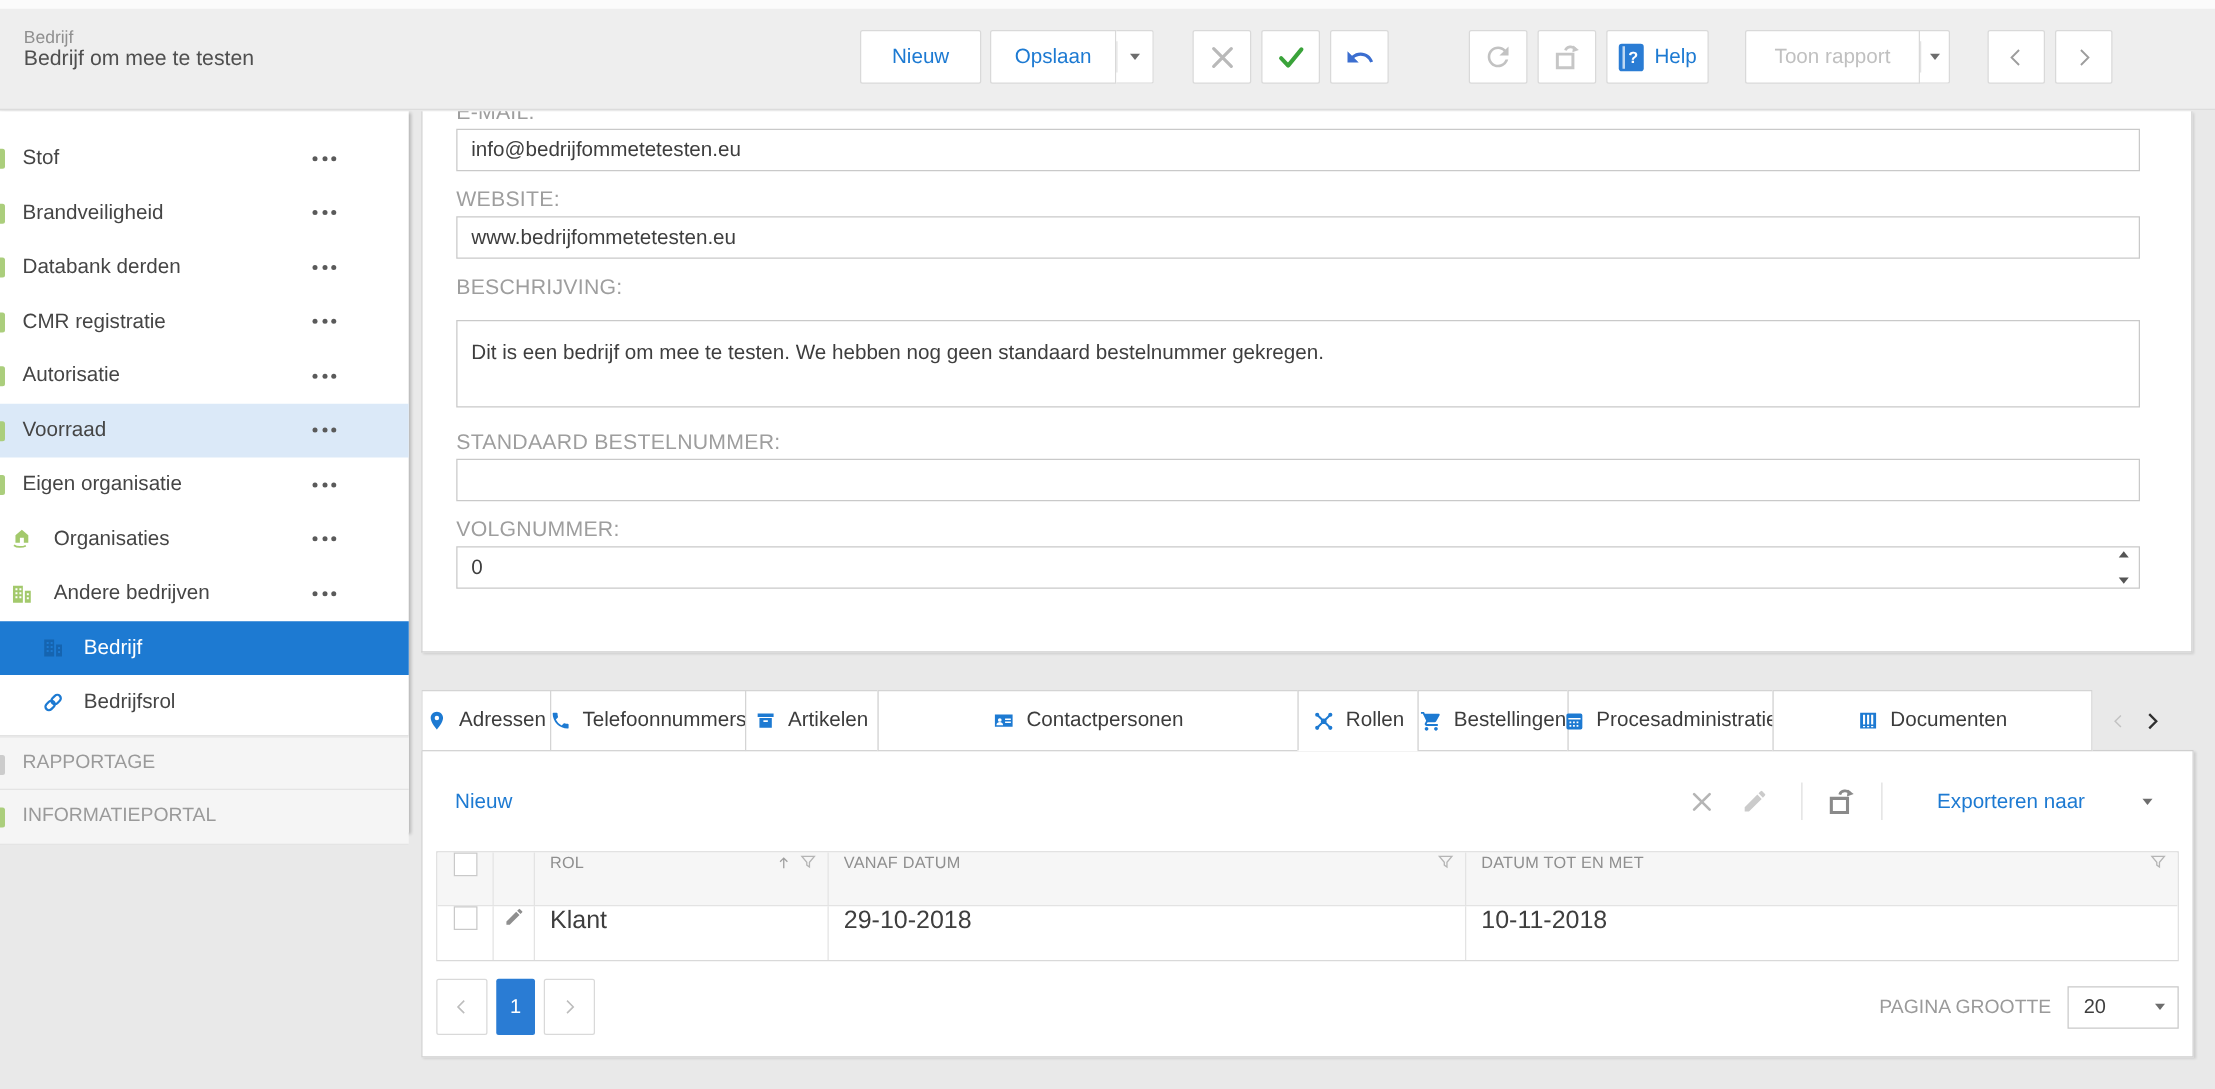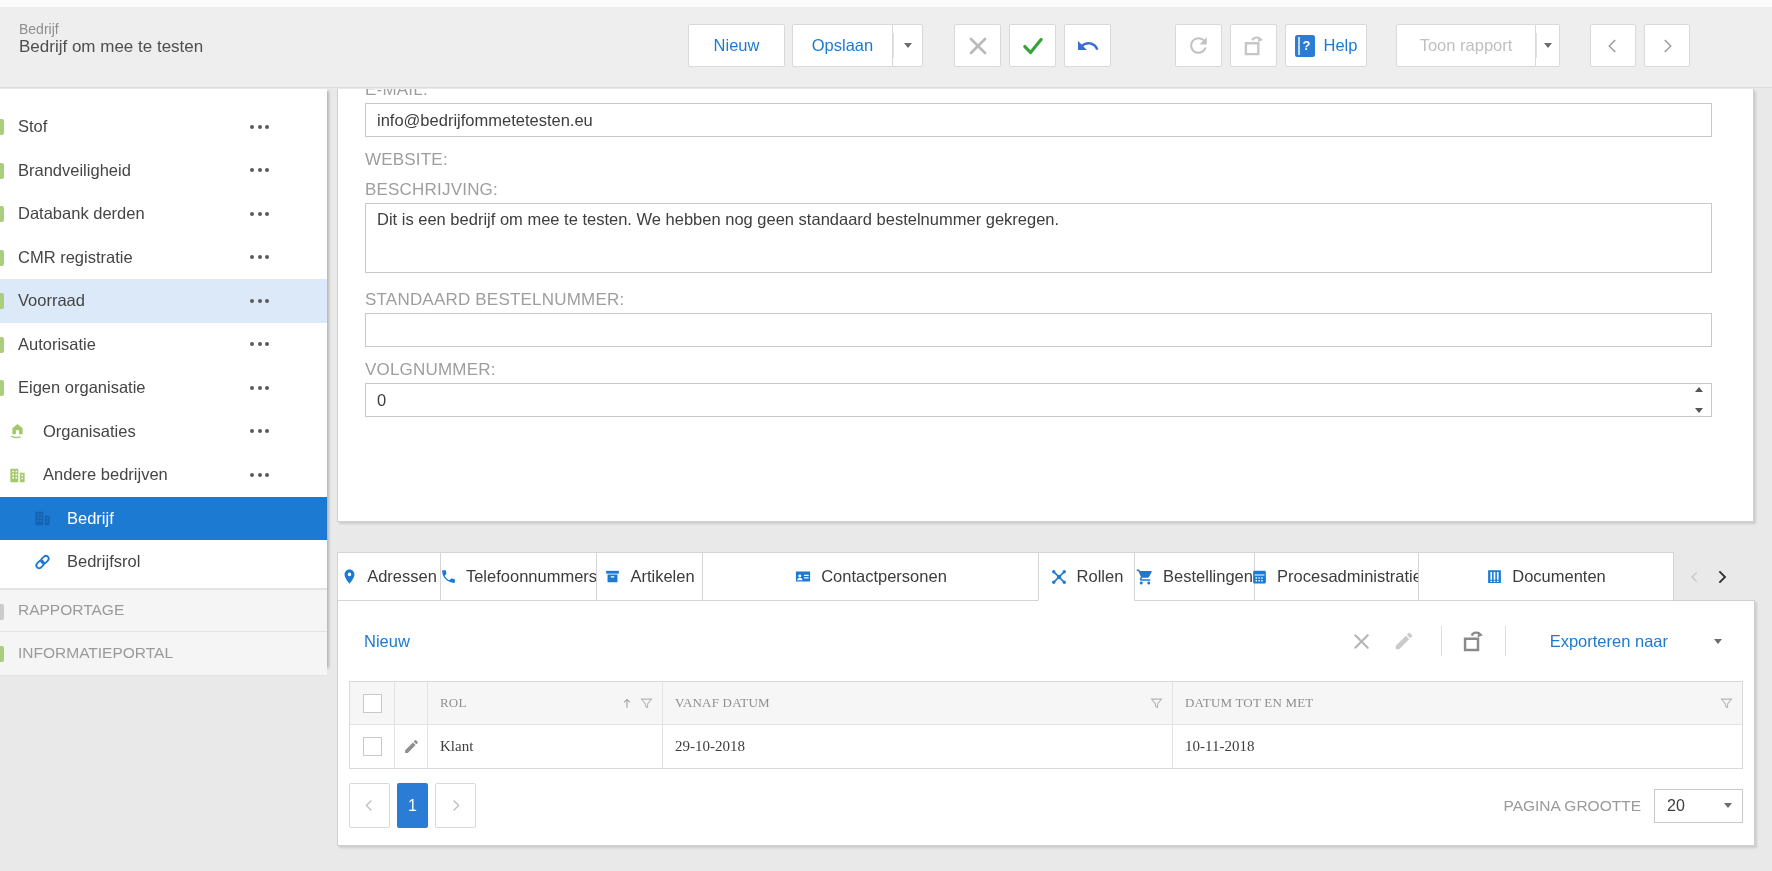--- a/index.html
+++ b/index.html
@@ -60,21 +60,21 @@
 
   
   .form-panel { position:absolute; left:337px; top:89px; width:1417px; height:433px; background:#fff;
                 border:1px solid #cfcfcf; border-top:none; padding:0 41px 0 27px; overflow:hidden;
                 box-shadow:1.5px 1.5px 2px rgba(0,0,0,.12); }
   .flabel { display:block; font-size:17px; line-height:14px; color:#9e9e9e; margin:16px 0 6px; letter-spacing:.2px; }
   .flabel.clip { margin-top:-6px; }
   .finput { width:100%; height:34px; border:1px solid #c9c9c9; border-radius:0; background:#fff;
             font:16.5px "Liberation Sans", sans-serif; color:#3e3e3e; padding:0 11px; outline:none; }
   .ftext  { width:100%; height:70px; border:1px solid #c9c9c9; border-radius:0; background:#fff;
-            font:16.5px "Liberation Sans", sans-serif; color:#3e3e3e; padding:6px 11px; resize:none; outline:none; }
+            font:16.5px "Liberation Sans", sans-serif; color:#3e3e3e; padding:16px 11px; resize:none; outline:none;margin-top:13px; }
   .numwrap { position:relative; }
   .spin { position:absolute; right:5px; top:4px; bottom:4px; width:16px; display:flex; flex-direction:column;
           justify-content:space-between; align-items:center; }
   .spin-up { width:0; height:0; border-left:4.5px solid transparent; border-right:4.5px solid transparent;
              border-bottom:5.5px solid #555; }
   .spin-dn { width:0; height:0; border-left:4.5px solid transparent; border-right:4.5px solid transparent;
              border-top:5.5px solid #555; }
 
   
   .tabswrap { position:absolute; left:337px; top:552px; width:1341px; height:49px; display:flex;
@@ -93,30 +93,30 @@
   .glink { color:#1d7ad2; font-size:16.5px; cursor:default; }
   .gicons { margin-left:auto; display:flex; align-items:center; }
   .vdiv { width:1px; height:30px; background:#dedede; margin:0 18px; }
   .gx { margin-right:20px; } .gpen { margin-right:8px; }
   .gexport { color:#1d7ad2; font-size:16.5px; margin-left:26px; }
   .gcaret { margin-left:46px; margin-right:6px; }
 
   .gtable { margin:0 11px; border:1px solid #d9d9d9; }
   .thead { display:flex; height:42px; background:#f6f6f6; }
   .trow  { display:flex; height:44px; background:#fff; border-top:1px solid #e3e3e3; }
-  .tc { display:flex; align-items:center; border-left:1px solid #e3e3e3; padding-left:12px;font-family:Liberation Serif, serif; }
+  .tc { display:flex; align-items:flex-start; border-left:1px solid #e3e3e3; padding-left:12px; }
   .tc:first-child { border-left:none; }
   .c-cb  { width:44px; justify-content:center; padding-left:0; }
   .c-pen { width:33px; justify-content:center; padding-left:0; }
   .c-rol { width:235px; }
   .c-van { width:510px; }
   .c-tot { flex:1; }
   .hlbl { font-size:13px; color:#8f8f8f; letter-spacing:.2px; }
   .hic { margin-left:auto; margin-right:8px; display:flex; align-items:center; gap:5px; }
-  .cellv { font-size:15px; color:#3e3e3e; }
+  .cellv { font-size:20px; color:#3e3e3e; }
   .cb { width:19px; height:19px; background:#fff; border:1px solid #c9c9c9; display:inline-block; }
 
   .gpager { display:flex; align-items:center; margin:14px 11px 0; }
   .pbtn { width:41px; height:45px; background:#fff; border:1px solid #d9d9d9; border-radius:2px;
           display:flex; align-items:center; justify-content:center; margin-right:7px; }
   .pnum { width:31px; height:45px; background:#2a7cd4; border-radius:2px; color:#fff; font-size:16px;
           display:flex; align-items:center; justify-content:center; margin-right:7px; }
   .psize { margin-left:auto; display:flex; align-items:center; gap:13px; color:#9a9a9a; font-size:15.5px; }
   .pselect { width:89px; height:34px; background:#fff; border:1px solid #c9c9c9; display:flex;
              align-items:center; padding-left:12px; color:#3e3e3e; font-size:16px; }
@@ -245,32 +245,32 @@
   </div>
   <div class="snav">
     <span class="sliver"></span>
     <span class="lbl">CMR registratie</span>
     <span class="dots">
         <i></i>
         <i></i>
         <i></i>
       </span>
   </div>
+  <div class="snav">
+    <span class="sliver"></span>
+    <span class="lbl">Autorisatie</span>
+    <span class="dots">
+        <i></i>
+        <i></i>
+        <i></i>
+      </span>
+  </div>
   <div class="snav hl">
     <span class="sliver"></span>
     <span class="lbl">Voorraad</span>
-    <span class="dots">
-        <i></i>
-        <i></i>
-        <i></i>
-      </span>
-  </div>
-  <div class="snav">
-    <span class="sliver"></span>
-    <span class="lbl">Autorisatie</span>
     <span class="dots">
         <i></i>
         <i></i>
         <i></i>
       </span>
   </div>
   <div class="snav">
     <span class="sliver"></span>
     <span class="lbl">Eigen organisatie</span>
     <span class="dots">
@@ -336,20 +336,21 @@
     <span class="sliver"></span>
     <span>INFORMATIEPORTAL</span>
   </div>
 </div>
 
 <div class="form-panel">
   <label class="flabel clip">E-MAIL:</label>
   <input class="finput" value="info@bedrijfommetetesten.eu" style="">
 
   <label class="flabel">WEBSITE:</label>
+  <input class="finput" value="www.bedrijfommetetesten.eu" style="">
 
   <label class="flabel">BESCHRIJVING:</label>
   <textarea class="ftext" style="">Dit is een bedrijf om mee te testen. We hebben nog geen standaard bestelnummer gekregen.</textarea>
 
   <label class="flabel">STANDAARD BESTELNUMMER:</label>
   <input class="finput" value="" style="">
 
   <label class="flabel">VOLGNUMMER:</label>
   <div class="numwrap">
     <input class="finput" value="0" style="">

